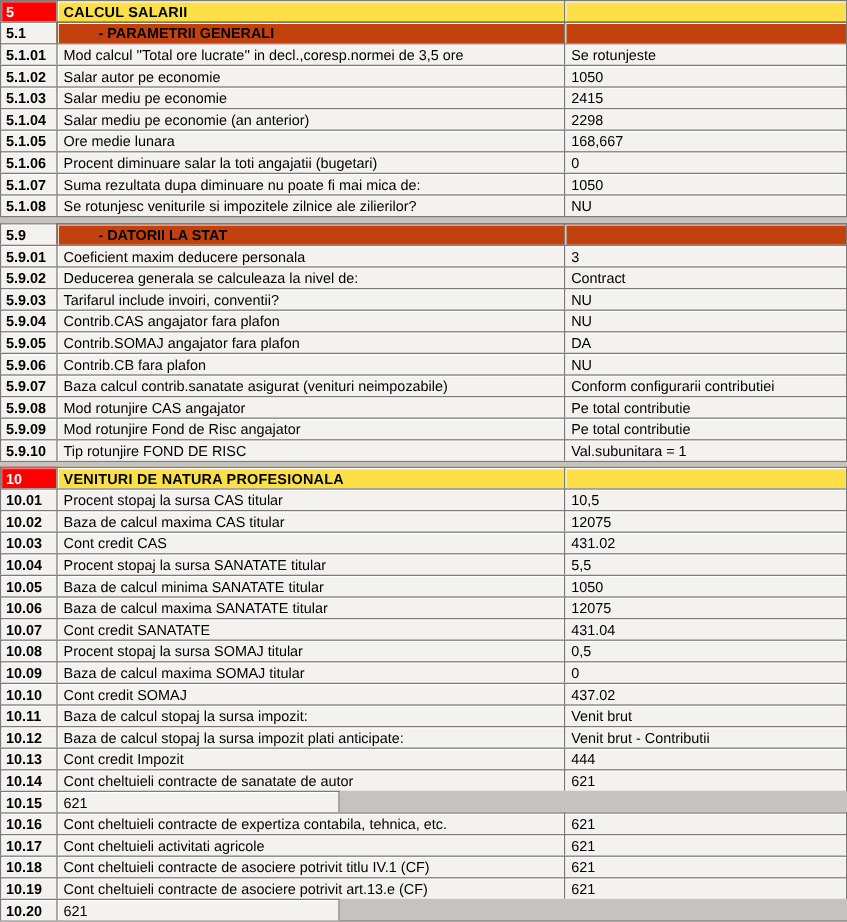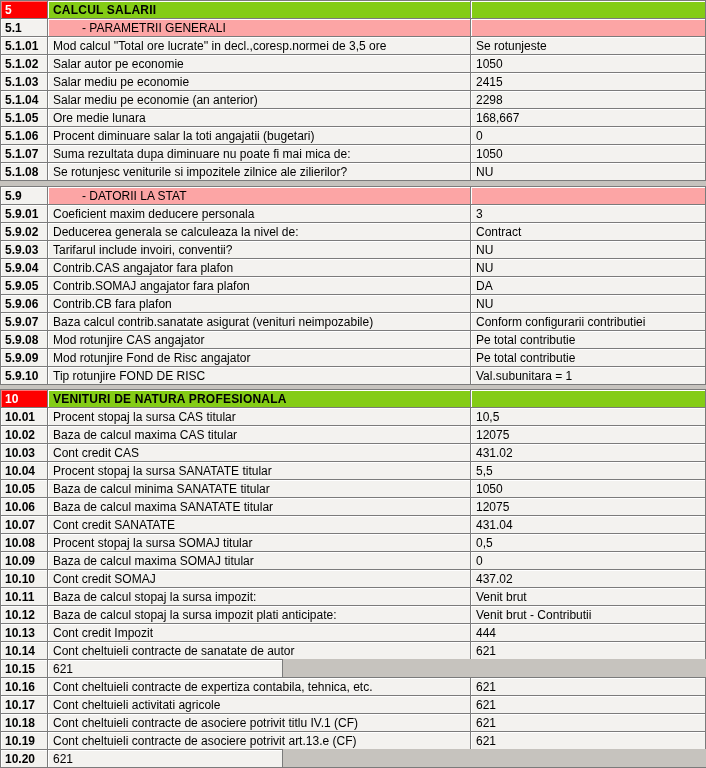--- a/index.html
+++ b/index.html
@@ -22,22 +22,22 @@
     box-shadow:inset 1px 1px 0 #ffffff;
     display:flex;align-items:center;
     overflow:hidden;white-space:nowrap;
     background:#f3f2ef;
   }
   .cell.value{border-right:1px solid #7b7b7b;text-align:center;}
   .cell.code{width:47px;font-weight:bold;padding-left:4px;}
   .cell.desc{width:423px;padding-left:5px;}
   .cell.value{width:236px;padding-left:5px;}
   .row.header .cell.code{background:#fe0000;color:#ffffff;box-shadow:inset 1px 1px 0 rgba(255,255,255,.45);}
-  .row.header .cell.desc,.row.header .cell.value{background:#84cc16;font-weight:bold;letter-spacing:.2px;}
-  .row.subheader .cell.desc,.row.subheader .cell.value{background:#fca5a5;font-weight:normal;}
+  .row.header .cell.desc,.row.header .cell.value{background:#fde047;font-weight:bold;letter-spacing:.2px;}
+  .row.subheader .cell.desc,.row.subheader .cell.value{background:#c2410c;font-weight:bold;}
   .row.subheader .cell.desc{padding-left:34px;}
 </style>
 </head>
 <body>
 
 <div class="grid" id="constants-grid">
     <div class="block gap5">
       <div class="row header">
         <div class="cell code">5</div>
         <div class="cell desc">CALCUL SALARII</div>

